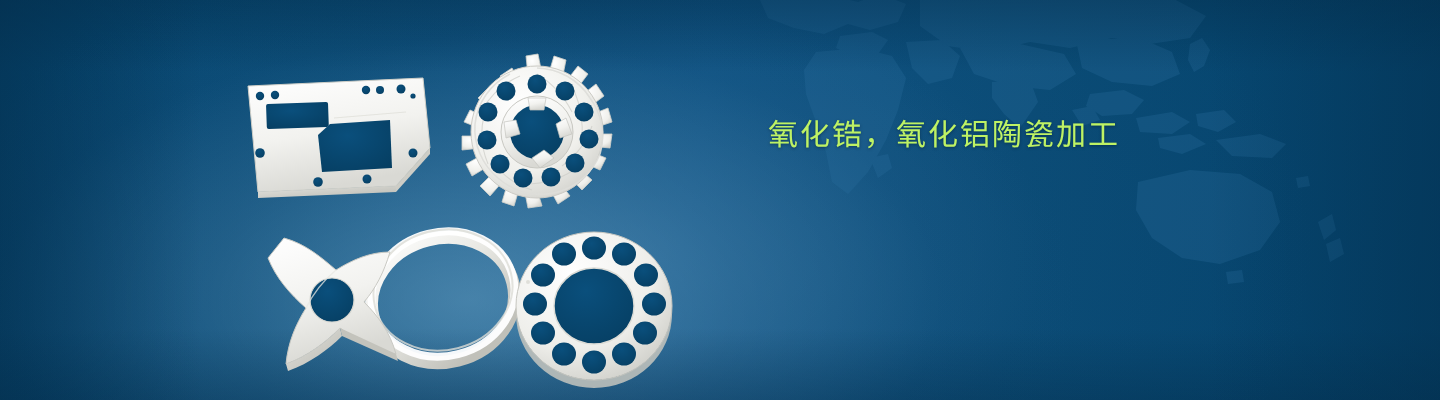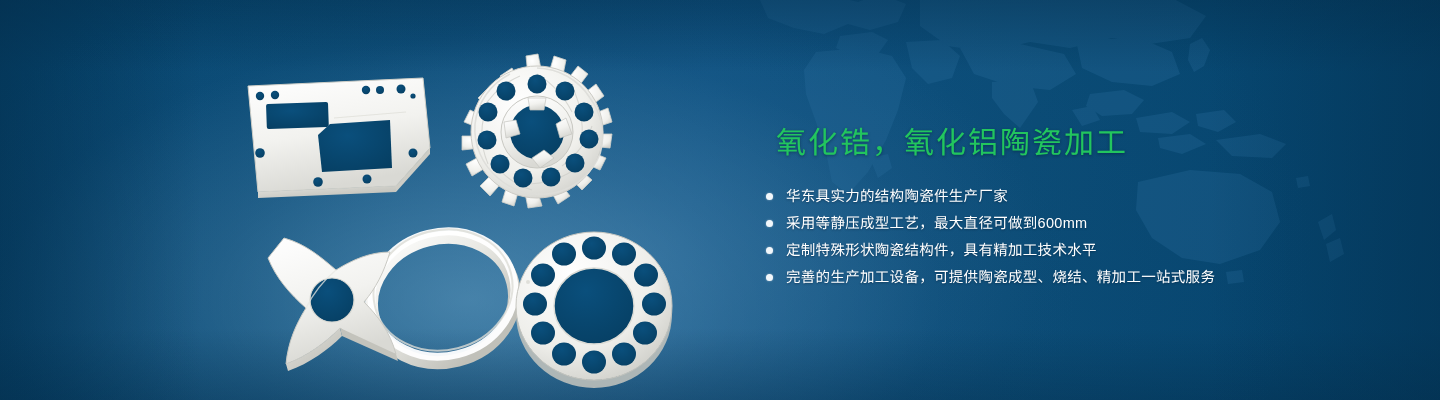--- a/index.html
+++ b/index.html
@@ -51,24 +51,24 @@
   }
   .products svg{width:100%;height:100%;display:block;overflow:visible;}
 
   
   .copy{
     position:absolute;
     left:764px; top:112px;
     width:600px;
   }
   .headline{
-    margin:12px;
+    margin:4px;
     font-size:30px;
     font-weight:400;
-    color:#22c55e;
+    color:#bef264;
     letter-spacing:2px;
     line-height:38px;
     white-space:nowrap;
     text-shadow:0 1px 3px rgba(0,20,40,0.45);
   }
   .features{
     list-style:none;
     margin:24px 0 0 2px;
     padding:0;
   }
@@ -309,33 +309,15 @@
           <ellipse cx="50" cy="28" rx="12" ry="11.5"></ellipse>
         </g>
         <ellipse cx="14" cy="56" rx="2" ry="2" fill="#d5d5cf" opacity="0.7"></ellipse>
       </g>
     </svg>
   </div>
 
   <div class="copy">
     <h1 class="headline">氧化锆，氧化铝陶瓷加工</h1>
 
-    <ul class="features">
-      <li class="feature">
-        <span class="bullet"></span>
-        <span class="feature-text">华东具实力的结构陶瓷件生产厂家</span>
-      </li>
-      <li class="feature">
-        <span class="bullet"></span>
-        <span class="feature-text">采用等静压成型工艺，最大直径可做到600mm</span>
-      </li>
-      <li class="feature">
-        <span class="bullet"></span>
-        <span class="feature-text">定制特殊形状陶瓷结构件，具有精加工技术水平</span>
-      </li>
-      <li class="feature">
-        <span class="bullet"></span>
-        <span class="feature-text">完善的生产加工设备，可提供陶瓷成型、烧结、精加工一站式服务</span>
-      </li>
-    </ul>
   </div>
 
 </div>
 
 </body></html>

